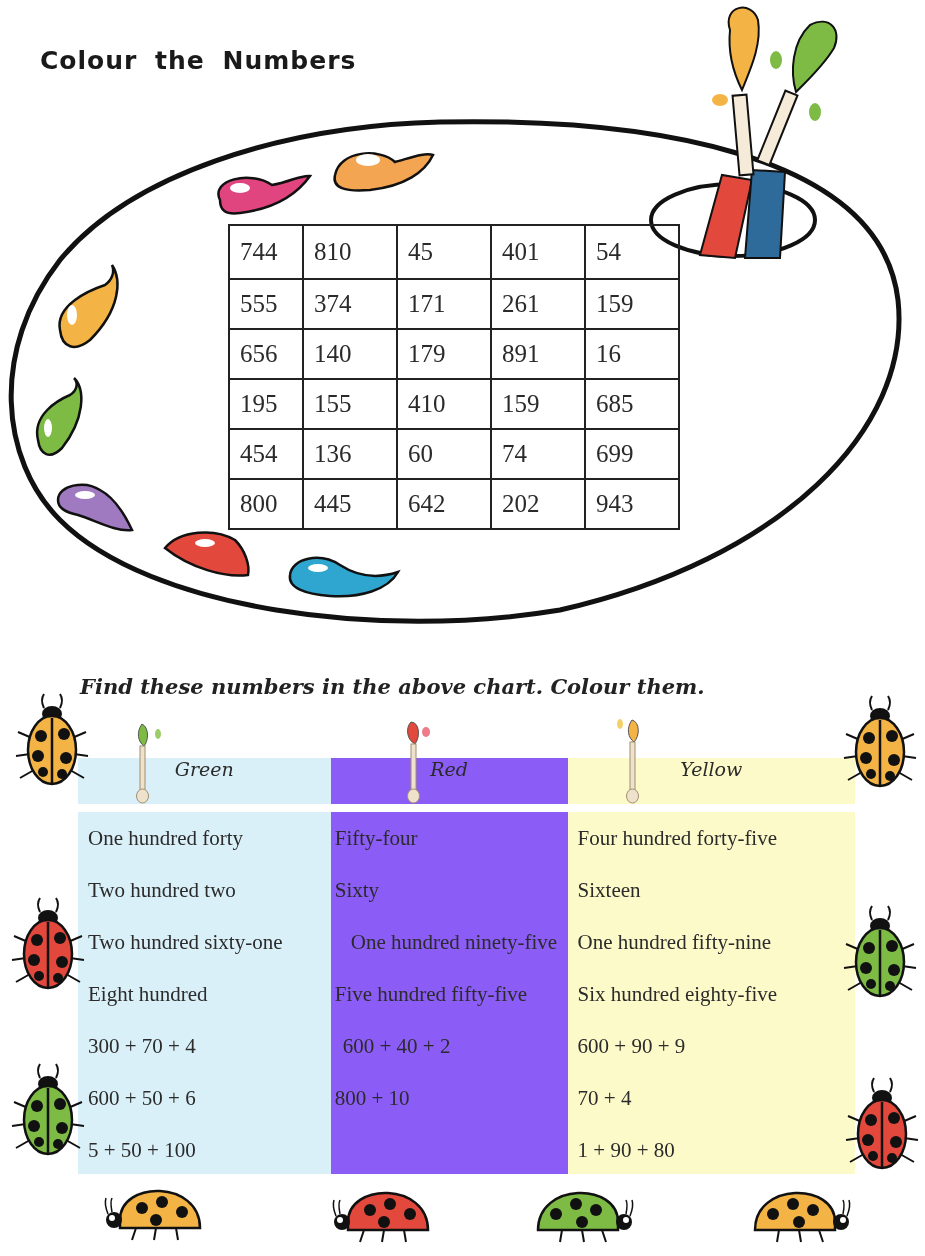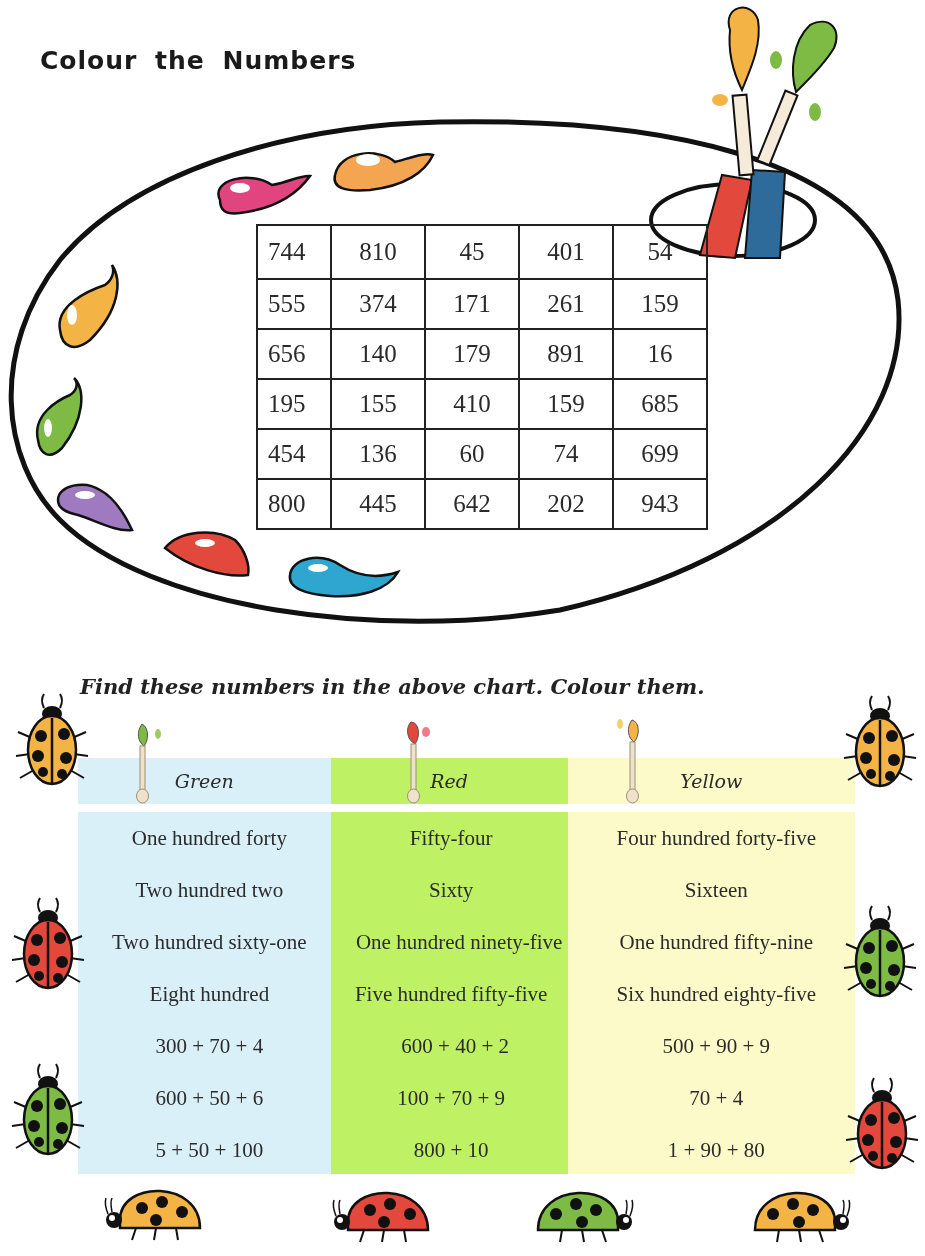--- a/index.html
+++ b/index.html
@@ -5,40 +5,40 @@
   html, body { margin: 0; padding: 0; background: #ffffff; }
   body { width: 925px; height: 1256px; position: relative; overflow: hidden;
          font-family: "DejaVu Serif", serif; color: #1e1e1e; }
 
   .title { position: absolute; left: 40px; top: 46px; font-family: "DejaVu Sans", sans-serif;
            font-weight: bold; font-size: 25px; letter-spacing: 1px; color: #1a1a1a; word-spacing: 8px; }
 
   .palette-svg { position: absolute; left: 0; top: 0; }
 
   .num-grid { position: absolute; left: 228px; top: 224px; border-collapse: collapse;
-              font-family: "Liberation Serif", serif; font-size: 25px; margin-left: 28px; }
+              font-family: "Liberation Serif", serif; font-size: 25px; }
   .num-grid td { border: 2px solid #222; width: 72px; height: 48px; padding: 0 10px;
-                 text-align: center; color: #2a2a2a; }
+                 text-align: left; color: #2a2a2a; }
   .num-grid td.c0 { text-align: left; width: 52px; padding-left: 10px; }
   .num-grid tr:first-child td { height: 52px; }
 
   .instruction { position: absolute; left: 80px; top: 674px; font-family: "DejaVu Serif", serif;
                  font-style: italic; font-weight: bold; font-size: 21px; color: #222; }
 
   .color-table { position: absolute; left: 78px; top: 758px; width: 777px; }
   .hdr-row { display: flex; height: 46px; }
-  .hdr-cell { position: relative; display: flex; align-items: center; justify-content: center;
+  .hdr-cell { position: relative; display: flex; justify-content: center;
               font-family: "DejaVu Serif", serif; font-style: italic; font-size: 19px; color: #2a2a2a; }
   .gap-row { height: 8px; }
   .body-row { display: flex; height: 362px; }
   .col { padding-top: 8px; box-sizing: border-box; }
   .col .item { height: 52px; line-height: 36px; padding-left: 10px; font-family: "Liberation Serif", serif;
-               font-size: 21px; color: #2b2b2b; white-space: nowrap; text-align: center; }
+               font-size: 21px; color: #2b2b2b; white-space: nowrap; }
   .g { background: #daf0f8; width: 255px; }
-  .r { background: #bef264; width: 239px; }
+  .r { background: #8b5cf6; width: 239px; }
   .y { background: #fdfac9; width: 290px; }
 
   .bugs-svg { position: absolute; left: 0; top: 0; pointer-events: none; }
 </style>
 </head>
 <body>
 
 <svg class="palette-svg" width="925" height="640" viewBox="0 0 925 640">
 
   <path d="M 440 122 C 640 118 880 150 898 300 C 912 430 780 560 560 610 C 380 640 150 610 60 520 C 0 460 -10 350 60 260 C 130 175 280 126 440 122 Z" fill="#fff" stroke="#111" stroke-width="5"></path>
@@ -178,29 +178,28 @@
       <div class="item">300 + 70 + 4</div>
       <div class="item">600 + 50 + 6</div>
       <div class="item">5 + 50 + 100</div>
     </div>
     <div class="col r">
       <div class="item" style="padding-left:4px">Fifty-four</div>
       <div class="item" style="padding-left:4px">Sixty</div>
       <div class="item" style="padding-left:20px">One hundred ninety-five</div>
       <div class="item" style="padding-left:4px">Five hundred fifty-five</div>
       <div class="item" style="padding-left:12px">600 + 40 + 2</div>
-      <div class="item" style="padding-left:4px">100 + 70 + 9</div>
       <div class="item" style="padding-left:4px">800 + 10</div>
     </div>
     <div class="col y">
       <div class="item">Four hundred forty-five</div>
       <div class="item">Sixteen</div>
       <div class="item">One hundred fifty-nine</div>
       <div class="item">Six hundred eighty-five</div>
-      <div class="item">500 + 90 + 9</div>
+      <div class="item">600 + 90 + 9</div>
       <div class="item">70 + 4</div>
       <div class="item">1 + 90 + 80</div>
     </div>
   </div>
 </div>
 
 <svg class="bugs-svg" width="925" height="1256" viewBox="0 0 925 1256">
   <defs>
     <g id="bugTop">
       <path d="M -8 -40 q -4 -8 0 -14 M 8 -40 q 4 -8 0 -14" stroke="#111" stroke-width="2" fill="none"></path>

